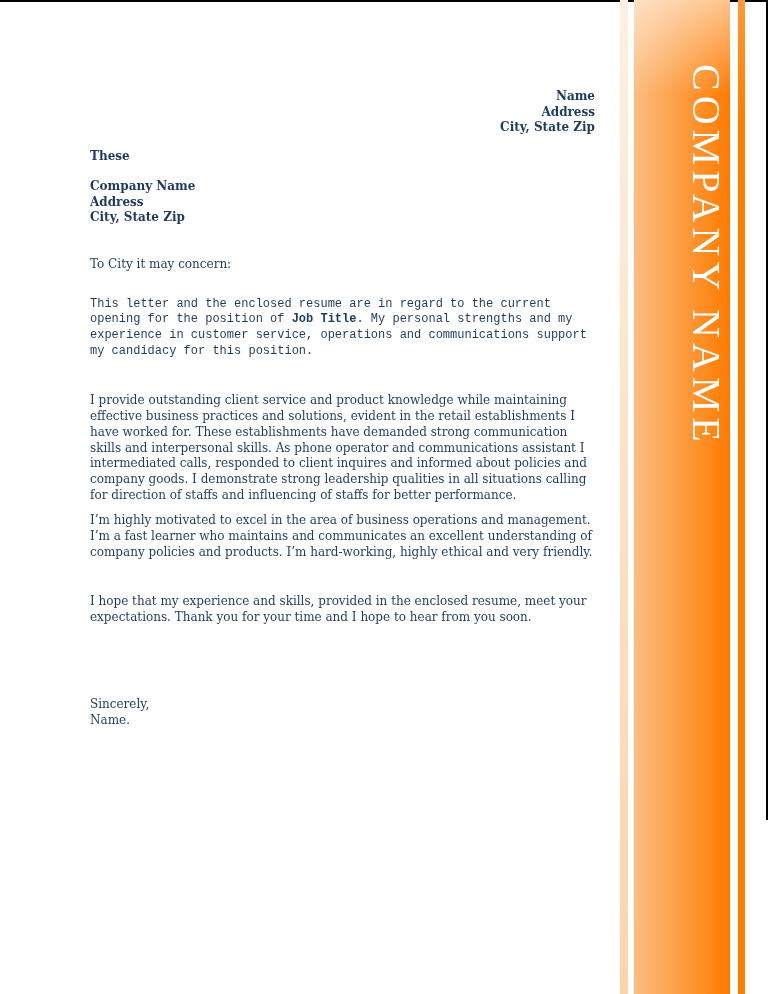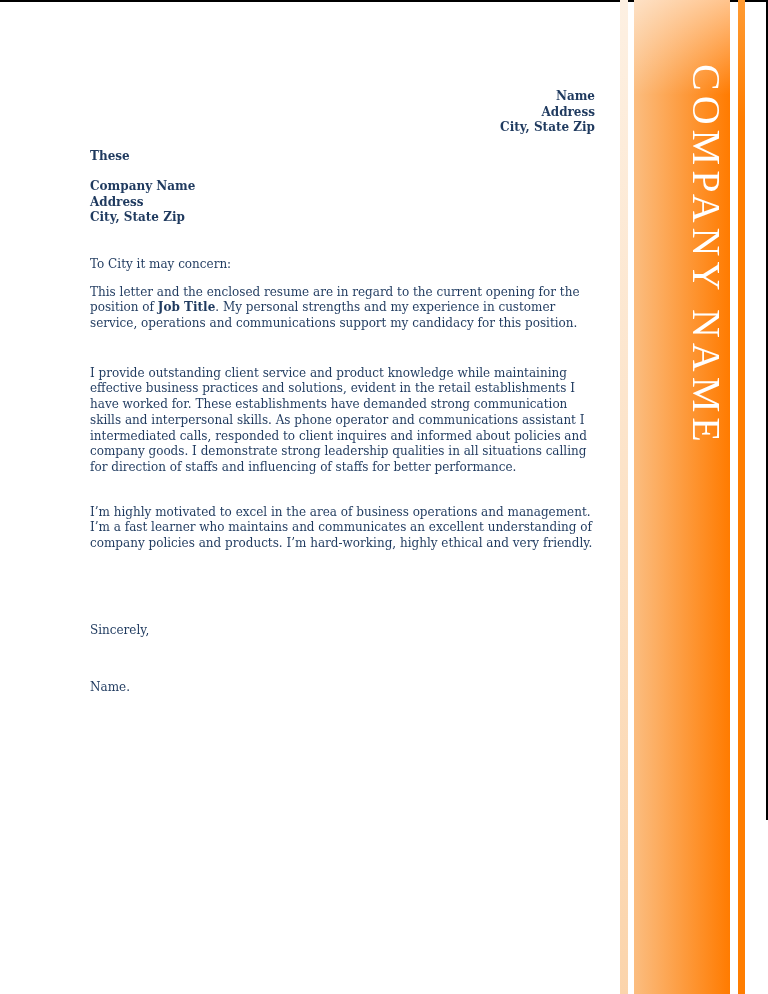--- a/index.html
+++ b/index.html
@@ -18,24 +18,24 @@
   .content{
     position:absolute;left:90px;top:0;width:505px;
     color:#1f3a5f;
     font-size:12px;line-height:15.7px;
   }
   .sender{margin-top:89px;font-weight:bold;text-align:right;}
   .date{margin-top:13px;font-weight:bold;}
   .recipient{margin-top:14px;font-weight:bold;}
   .salutation{margin-top:31px;}
   .para{margin-top:34px;text-align:left;}
-  .para.first{margin-top:12px;}
-  .para.third{margin-top:29px;}
+  .para.first{margin-top:24px;font-family:Liberation Mono, monospace;}
+  .para.third{margin-top:10px;}
   .closing{margin-top:71px;}
-  .signature{margin-top:42px;}
+  .signature{}
   .bold{font-weight:bold;}
 
   
   .stripe-pale{
     position:absolute;top:0;left:620px;width:8px;height:994px;
     background:linear-gradient(to bottom,#fdf0e2 0%,#fbd4ab 100%);
   }
   .band{
     position:absolute;top:0;left:634px;width:96px;height:994px;
     background:
@@ -85,20 +85,21 @@
     </div>
 
     <div class="salutation">To City it may concern:</div>
 
     <div class="para first"><span>This letter and the enclosed resume are in regard to the current opening for the position of </span><span class="bold">Job Title</span><span>. My personal strengths and my experience in customer service, operations and communications support my candidacy for this position.</span></div>
 
     <div class="para">I provide outstanding client service and product knowledge while maintaining effective business practices and solutions, evident in the retail establishments I have worked for. These establishments have demanded strong communication skills and interpersonal skills. As phone operator and communications assistant I intermediated calls, responded to client inquires and informed about policies and company goods. I demonstrate strong leadership qualities in all situations calling for direction of staffs and influencing of staffs for better performance.</div>
 
     <div class="para third">I’m highly motivated to excel in the area of business operations and management. I’m a fast learner who maintains and communicates an excellent understanding of company policies and products. I’m hard-working, highly ethical and very friendly.</div>
 
+    <div class="para">I hope that my experience and skills, provided in the enclosed resume, meet your expectations. Thank you for your time and I hope to hear from you soon.</div>
 
     <div class="closing">Sincerely,</div>
 
     <div class="signature">Name.</div>
 
   </div>
 
   <div class="stripe-pale"></div>
 
   <div class="band">

